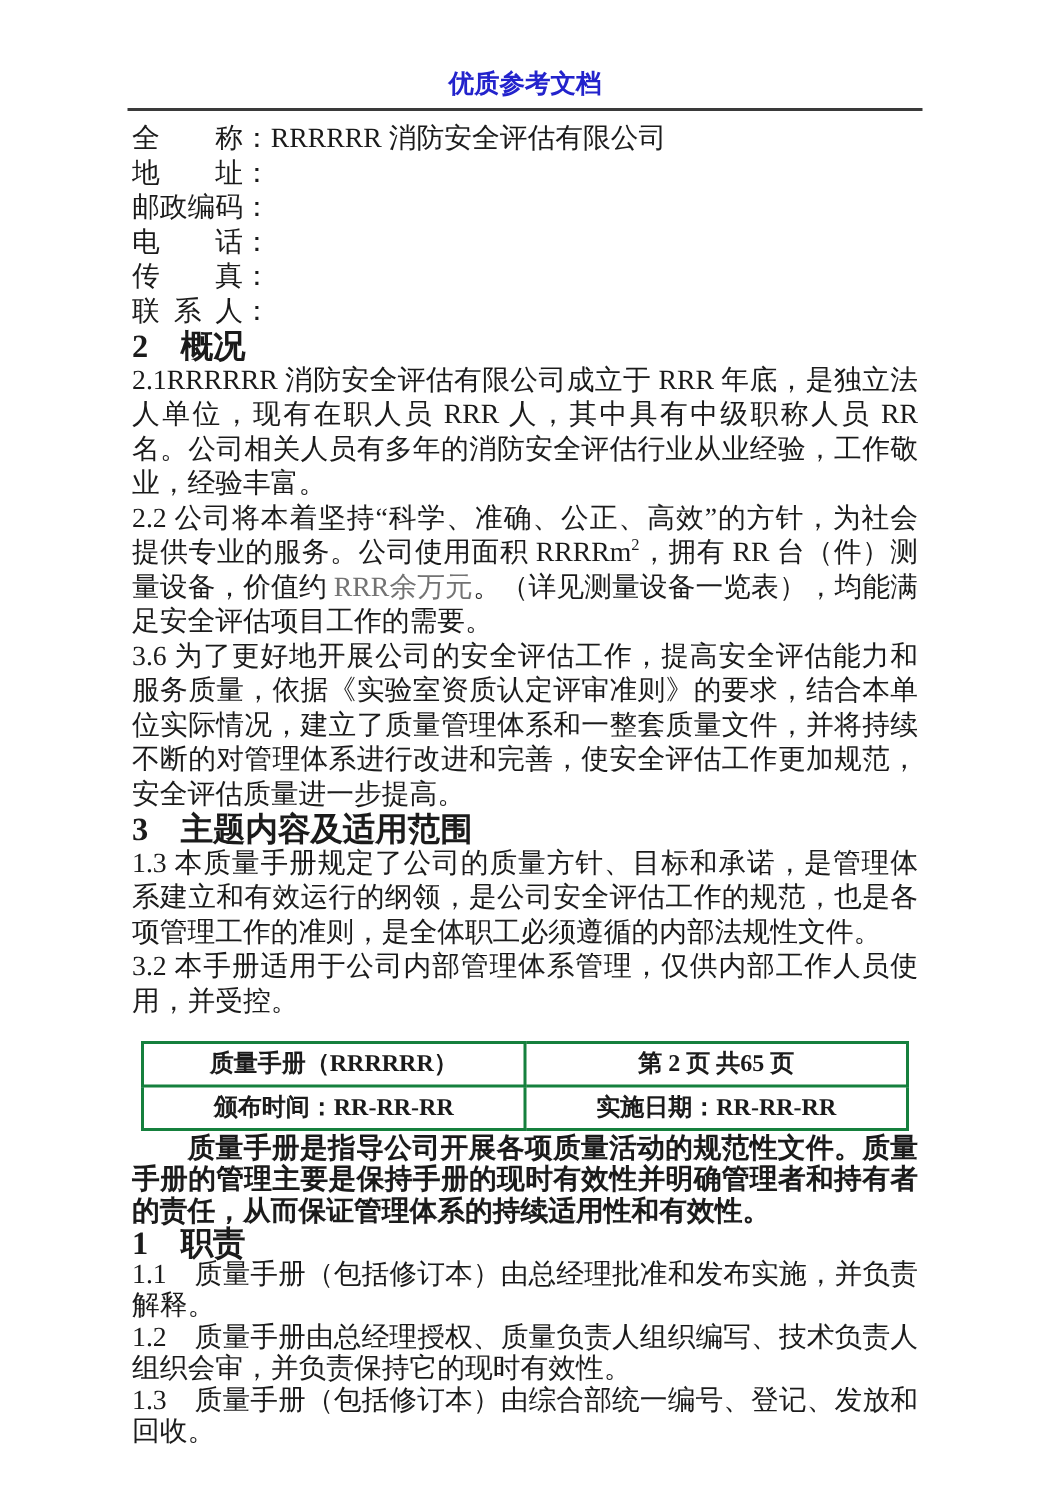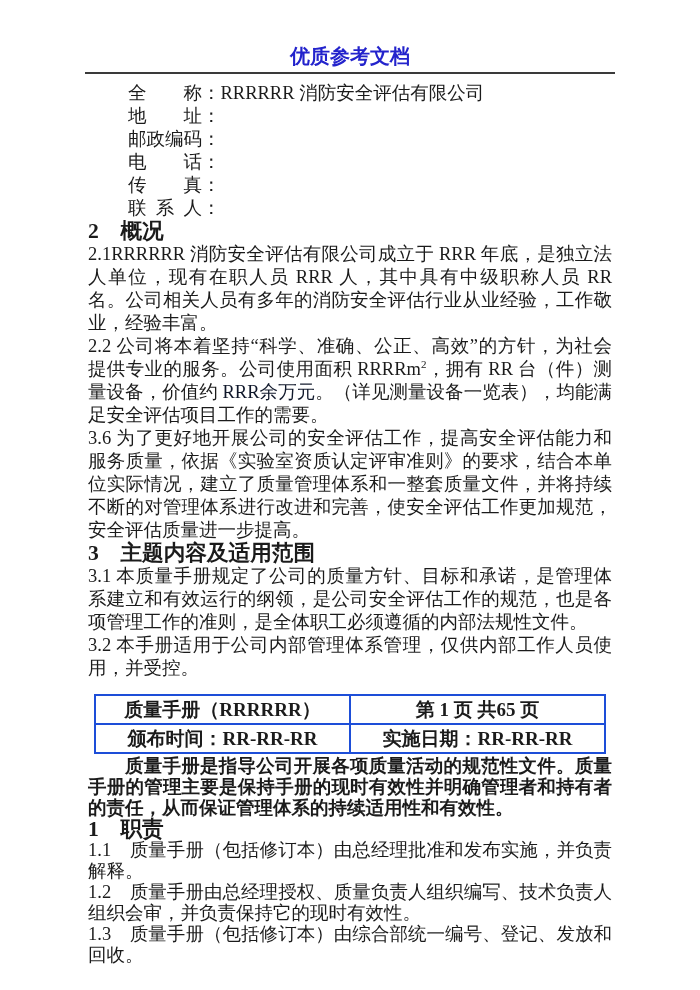--- a/index.html
+++ b/index.html
@@ -8,21 +8,21 @@
     background: #ffffff;
     color: #1b1b1b;
     font-family: "Liberation Serif", "DejaVu Serif", serif;
     overflow: hidden;
   }
   
   .page-mark {
     text-align: center;
     font-family: "Liberation Sans", "DejaVu Sans", sans-serif;
     font-weight: bold;
-    font-size: 20px;
+    font-size: 17px;
     line-height: 20px;
     color: #2323cc;
   }
   .header-mark { padding-top: 46px; }
   .header-rule {
     margin: 6px 85px 0 85px;
     border-top: 2px solid #3a3a3a;
     height: 0;
   }
   
@@ -31,49 +31,49 @@
     font-size: 18.5px;
     line-height: 23px;
     text-align: justify;
   }
   .doc-lower {
     margin: 2px 88px 0 88px;
     font-size: 18.5px;
     line-height: 21px;
     text-align: justify;
   }
-  .fld { white-space: nowrap; margin-left: 40px; }
+  .fld { white-space: nowrap; }
   .fld-label {
     display: inline-block;
     min-width: 4em;
     text-align: justify;
     text-align-last: justify;
     vertical-align: bottom;
     white-space: nowrap;
   }
   .para { margin: 0; text-align: justify; }
   .para.indent { text-indent: 2em; font-weight: bold; }
   .hd { margin: 0; font-weight: bold; }
-  .red-text { color: #0f172a; }
+  .red-text { color: #737373; }
   sup.sq { font-size: 11px; line-height: 0; }
   
   .manual-table-wrap { margin: 14px 94px 0 94px; }
   table.manual-table {
     border-collapse: collapse;
     width: 100%;
     table-layout: fixed;
   }
   table.manual-table td {
-    border: 2px solid #1d4ed8;
+    border: 2px solid #15803d;
     height: 27px;
     padding: 0 2px;
     text-align: center;
     vertical-align: middle;
     font-weight: bold;
-    font-size: 19px;
+    font-size: 16px;
     white-space: nowrap;
   }
 </style>
 </head>
 <body>
 
 <div class="page-mark header-mark">优质参考文档</div>
 <div class="header-rule"></div>
 
 <div class="doc-upper">
@@ -96,30 +96,30 @@
   <div class="fld">
     <span class="fld-label">联系人</span><span>：</span><span></span>
   </div>
 
   <h3 class="hd">2　概况</h3>
   <p class="para">2.1RRRRRR 消防安全评估有限公司成立于 RRR 年底，是独立法人单位，现有在职人员 RRR 人，其中具有中级职称人员 RR 名。公司相关人员有多年的消防安全评估行业从业经验，工作敬业，经验丰富。</p>
   <p class="para"><span>2.2 公司将本着坚持“科学、准确、公正、高效”的方针，为社会提供专业的服务。公司使用面积 RRRRm</span><sup class="sq">2</sup><span>，拥有 RR 台（件）测量设备，价值约 </span><span class="red-text">RRR余万元</span><span>。（详见测量设备一览表），均能满足安全评估项目工作的需要。</span></p>
   <p class="para">3.6 为了更好地开展公司的安全评估工作，提高安全评估能力和服务质量，依据《实验室资质认定评审准则》的要求，结合本单位实际情况，建立了质量管理体系和一整套质量文件，并将持续不断的对管理体系进行改进和完善，使安全评估工作更加规范，安全评估质量进一步提高。</p>
 
   <h3 class="hd">3　主题内容及适用范围</h3>
-  <p class="para">3.1 本质量手册规定了公司的质量方针、目标和承诺，是管理体系建立和有效运行的纲领，是公司安全评估工作的规范，也是各项管理工作的准则，是全体职工必须遵循的内部法规性文件。</p>
+  <p class="para">1.3 本质量手册规定了公司的质量方针、目标和承诺，是管理体系建立和有效运行的纲领，是公司安全评估工作的规范，也是各项管理工作的准则，是全体职工必须遵循的内部法规性文件。</p>
   <p class="para">3.2 本手册适用于公司内部管理体系管理，仅供内部工作人员使用，并受控。</p>
 </div>
 
 <div class="manual-table-wrap">
   <table class="manual-table">
     <tbody>
       <tr>
         <td>质量手册（RRRRRR）</td>
-        <td>第 1 页 共65 页</td>
+        <td>第 2 页 共65 页</td>
       </tr>
       <tr>
         <td>颁布时间：RR-RR-RR</td>
         <td>实施日期：RR-RR-RR</td>
       </tr>
     </tbody>
   </table>
 </div>
 
 <div class="doc-lower">

